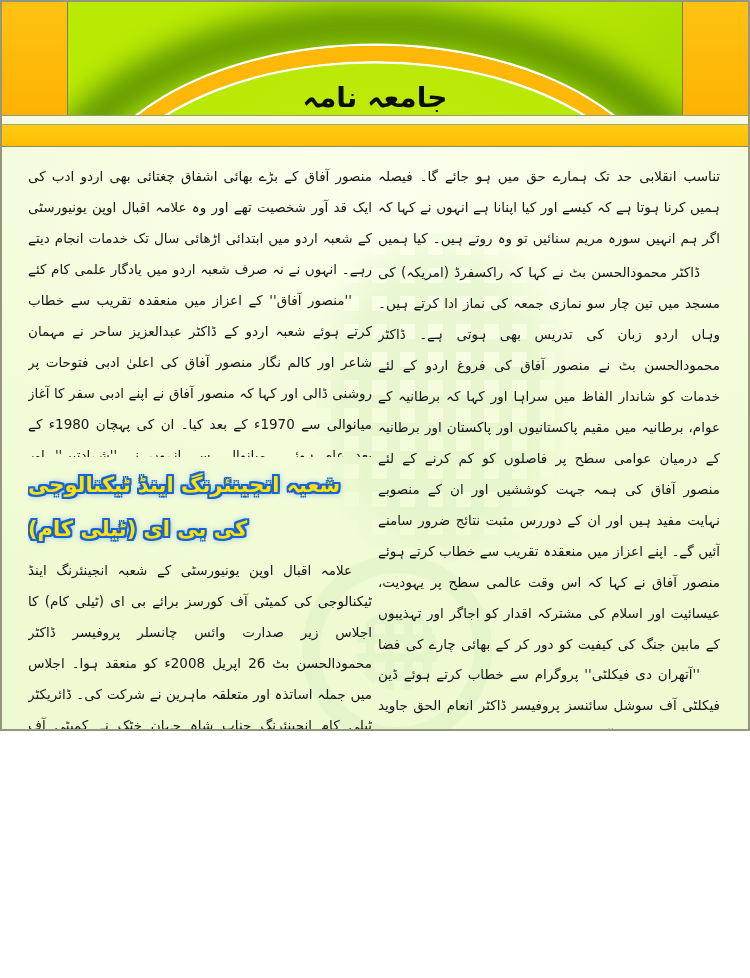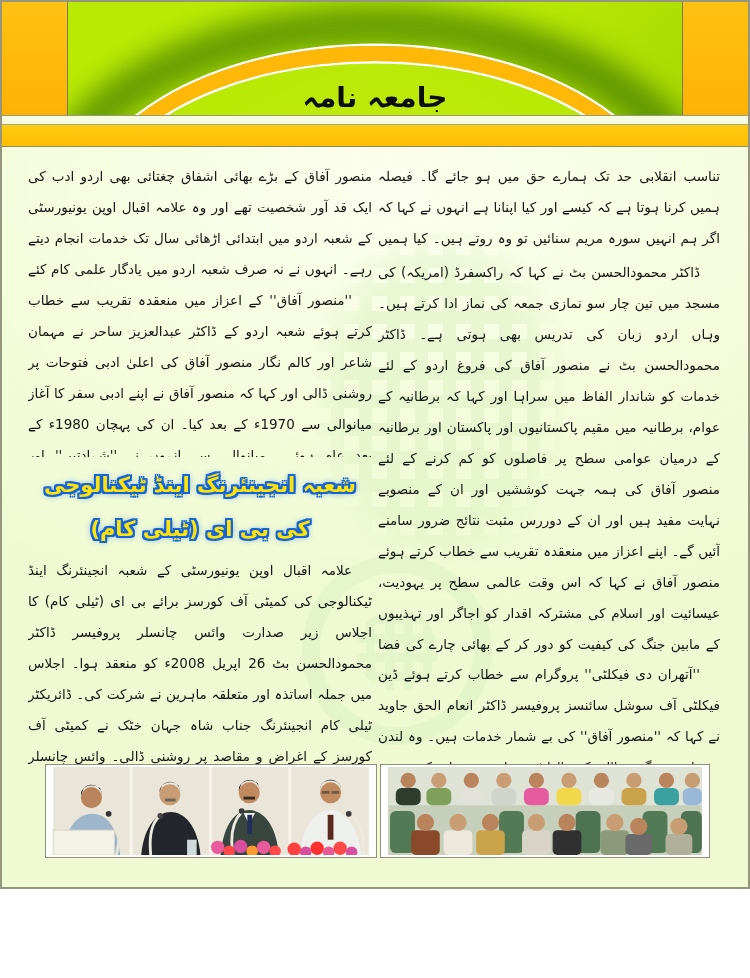--- a/index.html
+++ b/index.html
@@ -1,20 +1,20 @@
 <!DOCTYPE html>
 <html lang="ur"><head>
 <meta charset="utf-8">
 <style>
   * { margin:0; padding:0; box-sizing:border-box; }
   html,body { background:#ffffff; }
   body { font-family:"DejaVu Sans", sans-serif; }
 
   .page {
-    position:relative; width:750px; height:889px; margin:0 auto;
+    position:relative; width:750px; height:731px; margin:0 auto;
     background:#f3fbda; border:2px solid #96967e; overflow:hidden;
   }
 
   
   .corner-block { position:absolute; top:0; width:66px; height:113px;
     background:linear-gradient(180deg,#ffc212,#fdb203); }
   .corner-left  { left:0;  border-right:1px solid #7b7b4e; }
   .corner-right { right:0; border-left:1px solid #7b7b4e; }
 
   .banner { position:absolute; left:66px; top:0; width:614px; height:113px;
@@ -65,21 +65,21 @@
   .col { position:absolute; top:14px; height:603px; z-index:1;
     direction:rtl; text-align:justify; overflow:hidden;
     font-size:13.5px; line-height:31px; color:#161616; }
   .col-right { right:28px; width:342px; }
   .col-left  { left:26px;  width:344px; }
   .col p { overflow:hidden; }
   .indent { text-indent:20px; }
   .p-r1 { height:96px; }  .p-r2 { height:402px; } .p-r3 { height:105px; }
   .p-l1 { height:124px; } .p-l2 { height:172px; } .p-l3 { height:209px; }
 
-  .section-heading { height:98px; padding-top:6px; text-align:center;
+  .section-heading { height:98px; padding-top:6px; text-align:left;
     direction:rtl; font-weight:bold; color:#ffe20a; line-height:44px;
     text-shadow:-2px -2px 0 #1565d8, 2px -2px 0 #1565d8, -2px 2px 0 #1565d8,
       2px 2px 0 #1565d8, -2px 0 0 #1565d8, 2px 0 0 #1565d8,
       0 -2px 0 #1565d8, 0 2px 0 #1565d8, 0 0 7px #1b6ad6; }
   .heading-l1 { display:block; font-size:21px; }
   .heading-l2 { display:block; font-size:20px; }
 
   
   .photo-frame { position:absolute; top:617px; height:94px; z-index:1;
     background:#ffffff; border:1px solid #8f8f7a; padding:2px; }

